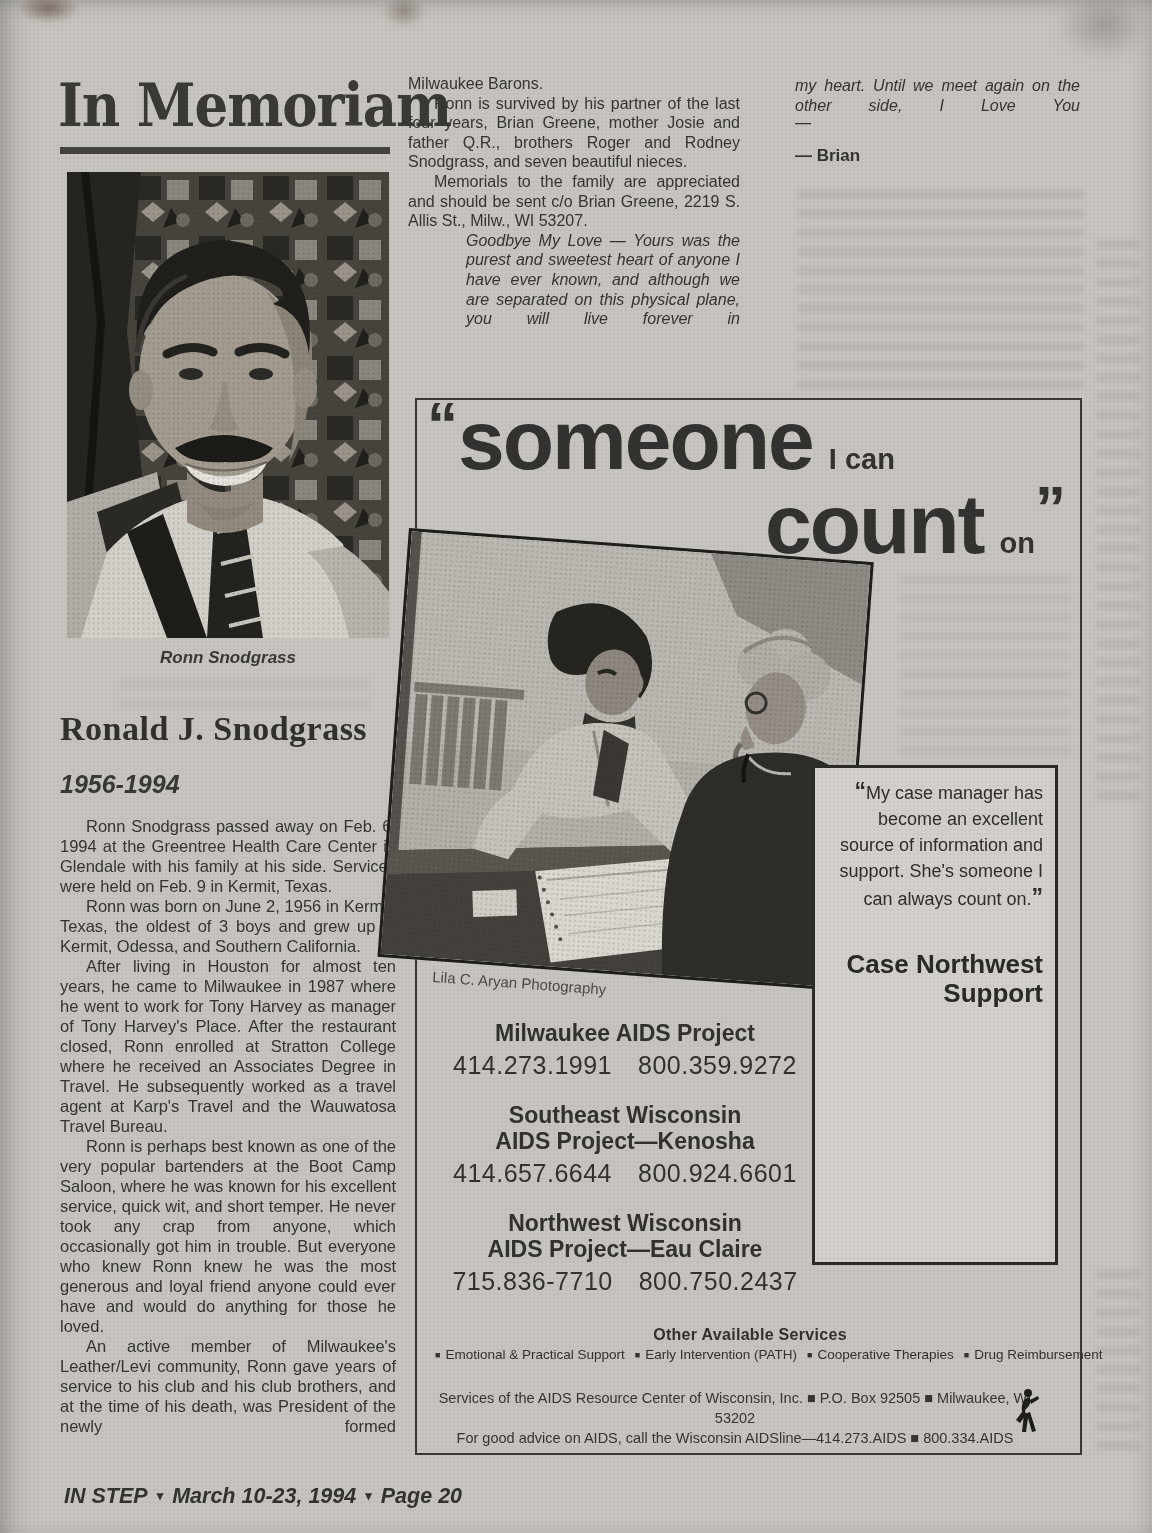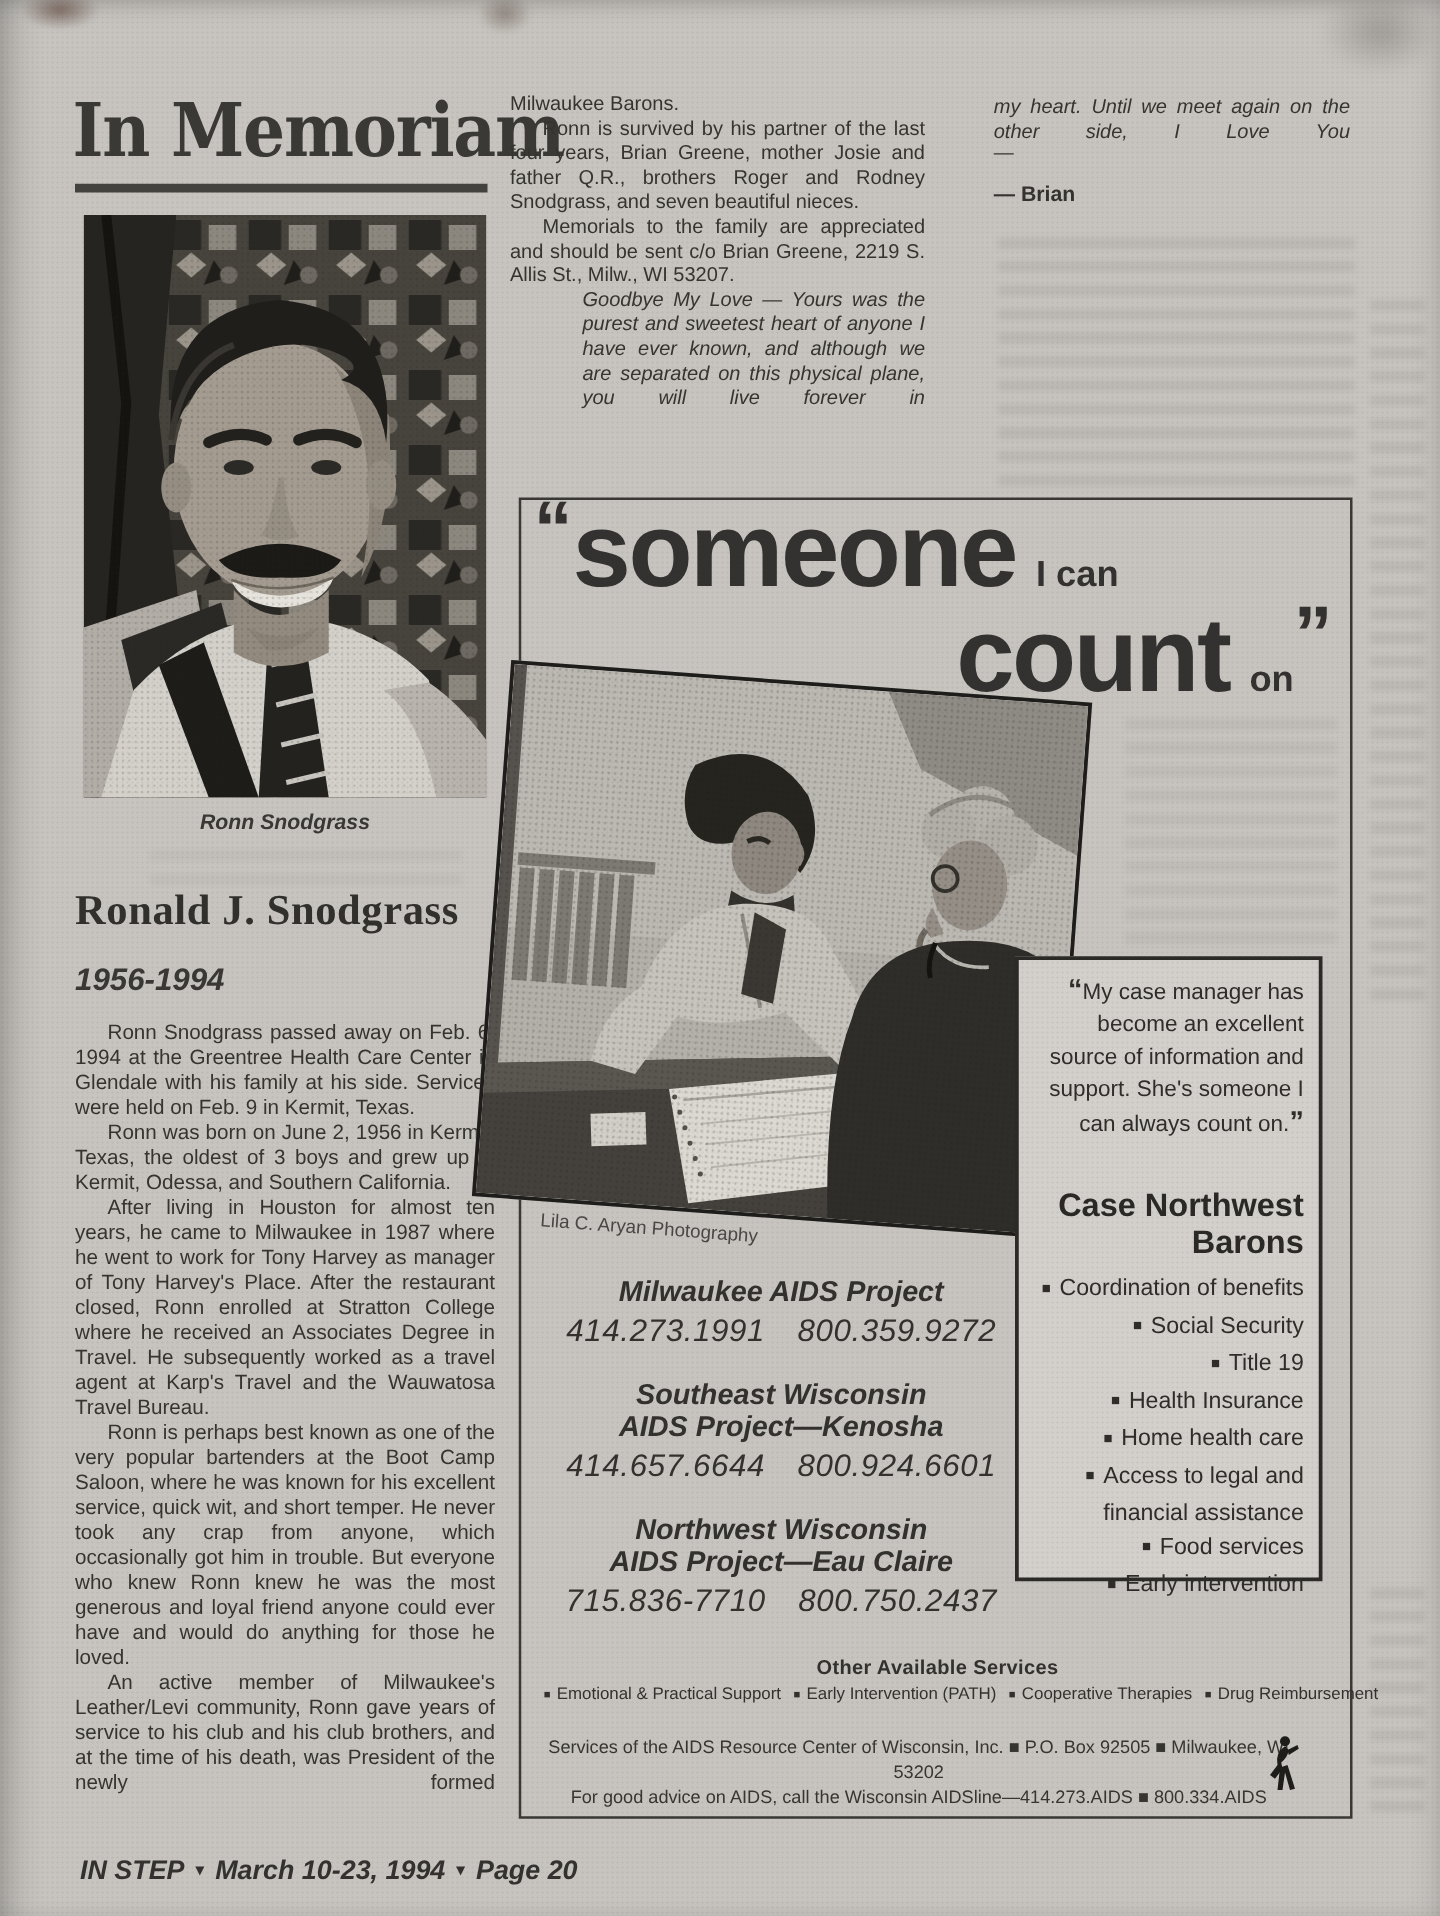--- a/index.html
+++ b/index.html
@@ -44,21 +44,21 @@
   .ad-headline1{position:absolute;left:10px;top:0px;white-space:nowrap;color:#343230;}
   .ad-headline2{position:absolute;right:14px;top:84px;white-space:nowrap;text-align:right;color:#343230;}
   .hl-big{font-size:84px;font-weight:800;letter-spacing:-2px;line-height:80px;}
   .hl-small{font-size:29px;font-weight:600;margin-left:16px;}
   .hl-quote{font-size:62px;font-weight:800;vertical-align:top;position:relative;top:-6px;line-height:60px;}
   .ad-photo{position:absolute;left:-8px;top:128px;width:460px;height:424px;
     border:3px solid #1e1d1b;background:#a8a59f;transform:rotate(4.2deg);transform-origin:top left;overflow:hidden;}
   .ad-photo svg{display:block;width:100%;height:100%;}
   .photo-credit{position:absolute;left:16px;top:568px;font-size:15px;color:#4a4845;
     transform:rotate(4.2deg);transform-origin:top left;}
-  .orgs{position:absolute;left:28px;top:620px;width:360px;text-align:center;color:#33312d;font-style:italic;}
+  .orgs{position:absolute;left:28px;top:620px;width:360px;text-align:center;color:#33312d;}
   .org{margin-bottom:22px;}
   .org-name{font-weight:800;font-size:23px;line-height:26px;}
   .org-phones{font-size:25px;letter-spacing:.5px;margin-top:5px;white-space:nowrap;}
   .org-phones .p2{margin-left:26px;}
   
   .qbox{left:812px;top:765px;width:246px;height:500px;background:#d3d0cb;
     border:3px solid #2b2a27;box-sizing:border-box;padding:10px 12px;color:#2f2d2a;}
   .qbox-quote{text-align:right;font-size:18px;line-height:26px;}
   .q-open,.q-close{font-size:23px;font-weight:800;}
   .program-title{margin-top:38px;text-align:right;font-weight:800;font-size:26px;line-height:29px;color:#2a2926;}
@@ -283,31 +283,21 @@
       </div>
     </div>
   </div>
 
   <div class="abs qbox">
     <div class="qbox-quote">
       <span class="q-open">“</span><span>My case manager has become an excellent source of information and support. She's someone I can always count on.</span><span class="q-close">”</span>
     </div>
     <div class="program-title">
       <div>Case Northwest</div>
-      <div>Barons</div>
-    </div>
-    <div class="cm-items">
-      <div class="cm-item">Coordination of benefits</div>
-      <div class="cm-item">Social Security</div>
-      <div class="cm-item">Title 19</div>
-      <div class="cm-item">Health Insurance</div>
-      <div class="cm-item">Home health care</div>
-      <div class="cm-item">Access to legal and financial assistance</div>
-      <div class="cm-item">Food services</div>
-      <div class="cm-item">Early intervention</div>
+      <div>Support</div>
     </div>
   </div>
 
   <div class="abs other-services">
     <div class="os-title">Other Available Services</div>
     <div class="os-row">
       <span class="os-item">Emotional &amp; Practical Support</span><span class="os-item">Early Intervention (PATH)</span><span class="os-item">Cooperative Therapies</span><span class="os-item">Drug Reimbursement</span>
     </div>
   </div>
 

